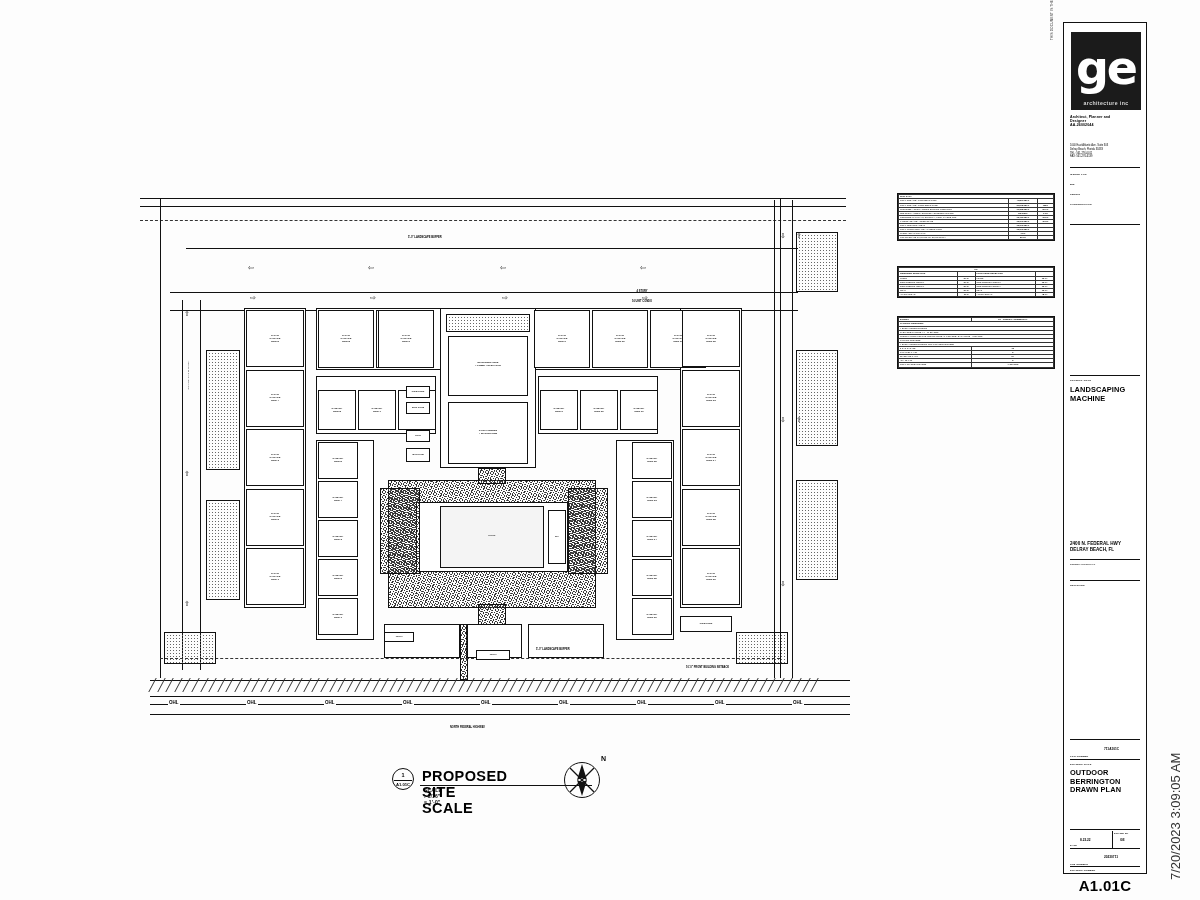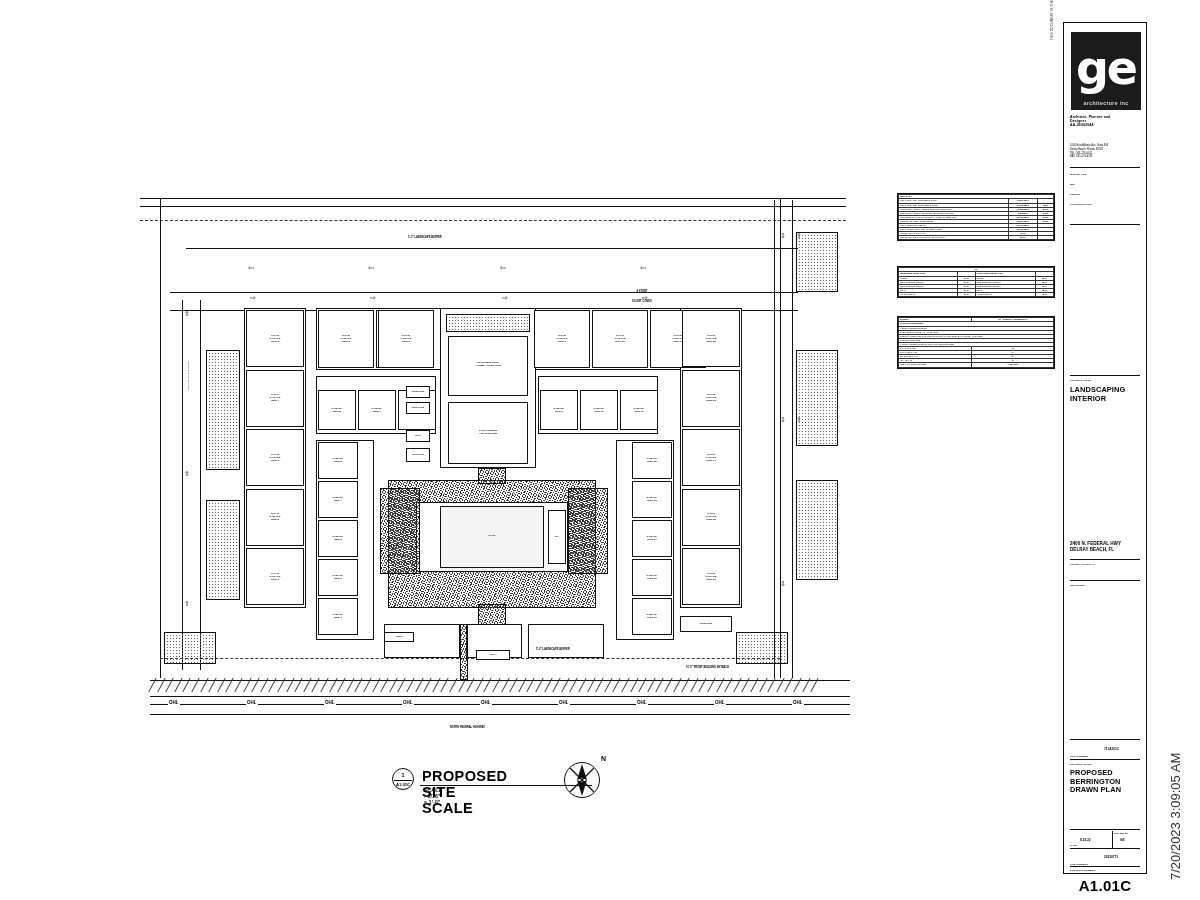--- a/index.html
+++ b/index.html
@@ -767,21 +767,21 @@
       <div class="tb-cap" style="margin-top:7px;">PERMIT</div>
       <div class="tb-cap" style="margin-top:7px;">CONSTRUCTION</div>
     </div>
 
     <div class="tb-rule" style="top:201px;"></div>
     <div class="tb-rule" style="top:352px;"></div>
 
     <div class="tb-sect" style="top:356px;">
       <div class="tb-cap">PROJECT TITLE</div>
       <div class="tb-big" style="margin-top:4px;">LANDSCAPING</div>
-      <div class="tb-big">INTERIOR</div>
+      <div class="tb-big">MACHINE</div>
     </div>
 
     <div class="tb-sect tb-addr" style="top:518px;">
       <div>2400 N. FEDERAL HWY</div>
       <div>DELRAY BEACH, FL</div>
     </div>
 
     <div class="tb-rule" style="top:536px;"></div>
     <div class="tb-sect tb-cap" style="top:540px;">CLIENT APPROVAL</div>
     <div class="tb-rule" style="top:557px;"></div>
@@ -789,21 +789,21 @@
 
     <div class="tb-rule" style="top:716px;"></div>
     <div class="tb-sect" style="top:720px;">
       <span class="tb-cap">FILE NUMBER</span>
       <span class="tb-val" style="position:absolute;left:34px;top:4px;">711A101C</span>
     </div>
 
     <div class="tb-rule" style="top:736px;"></div>
     <div class="tb-sect" style="top:740px;">
       <div class="tb-cap">DRAWING TITLE</div>
-      <div class="tb-big" style="margin-top:3px;">PROPOSED</div>
+      <div class="tb-big" style="margin-top:3px;">OUTDOOR</div>
       <div class="tb-big">BERRINGTON</div>
       <div class="tb-big">DRAWN PLAN</div>
     </div>
 
     <div class="tb-rule" style="top:806px;"></div>
     <div class="tb-sect" style="top:809px;height:16px;">
       <span class="tb-cap">DATE</span>
       <span class="tb-val" style="position:absolute;left:10px;top:6px;">8.23.22</span>
       <span class="tb-cap" style="position:absolute;left:44px;top:0;">DRAWN BY</span>
       <span class="tb-val" style="position:absolute;left:50px;top:6px;">GE</span>

